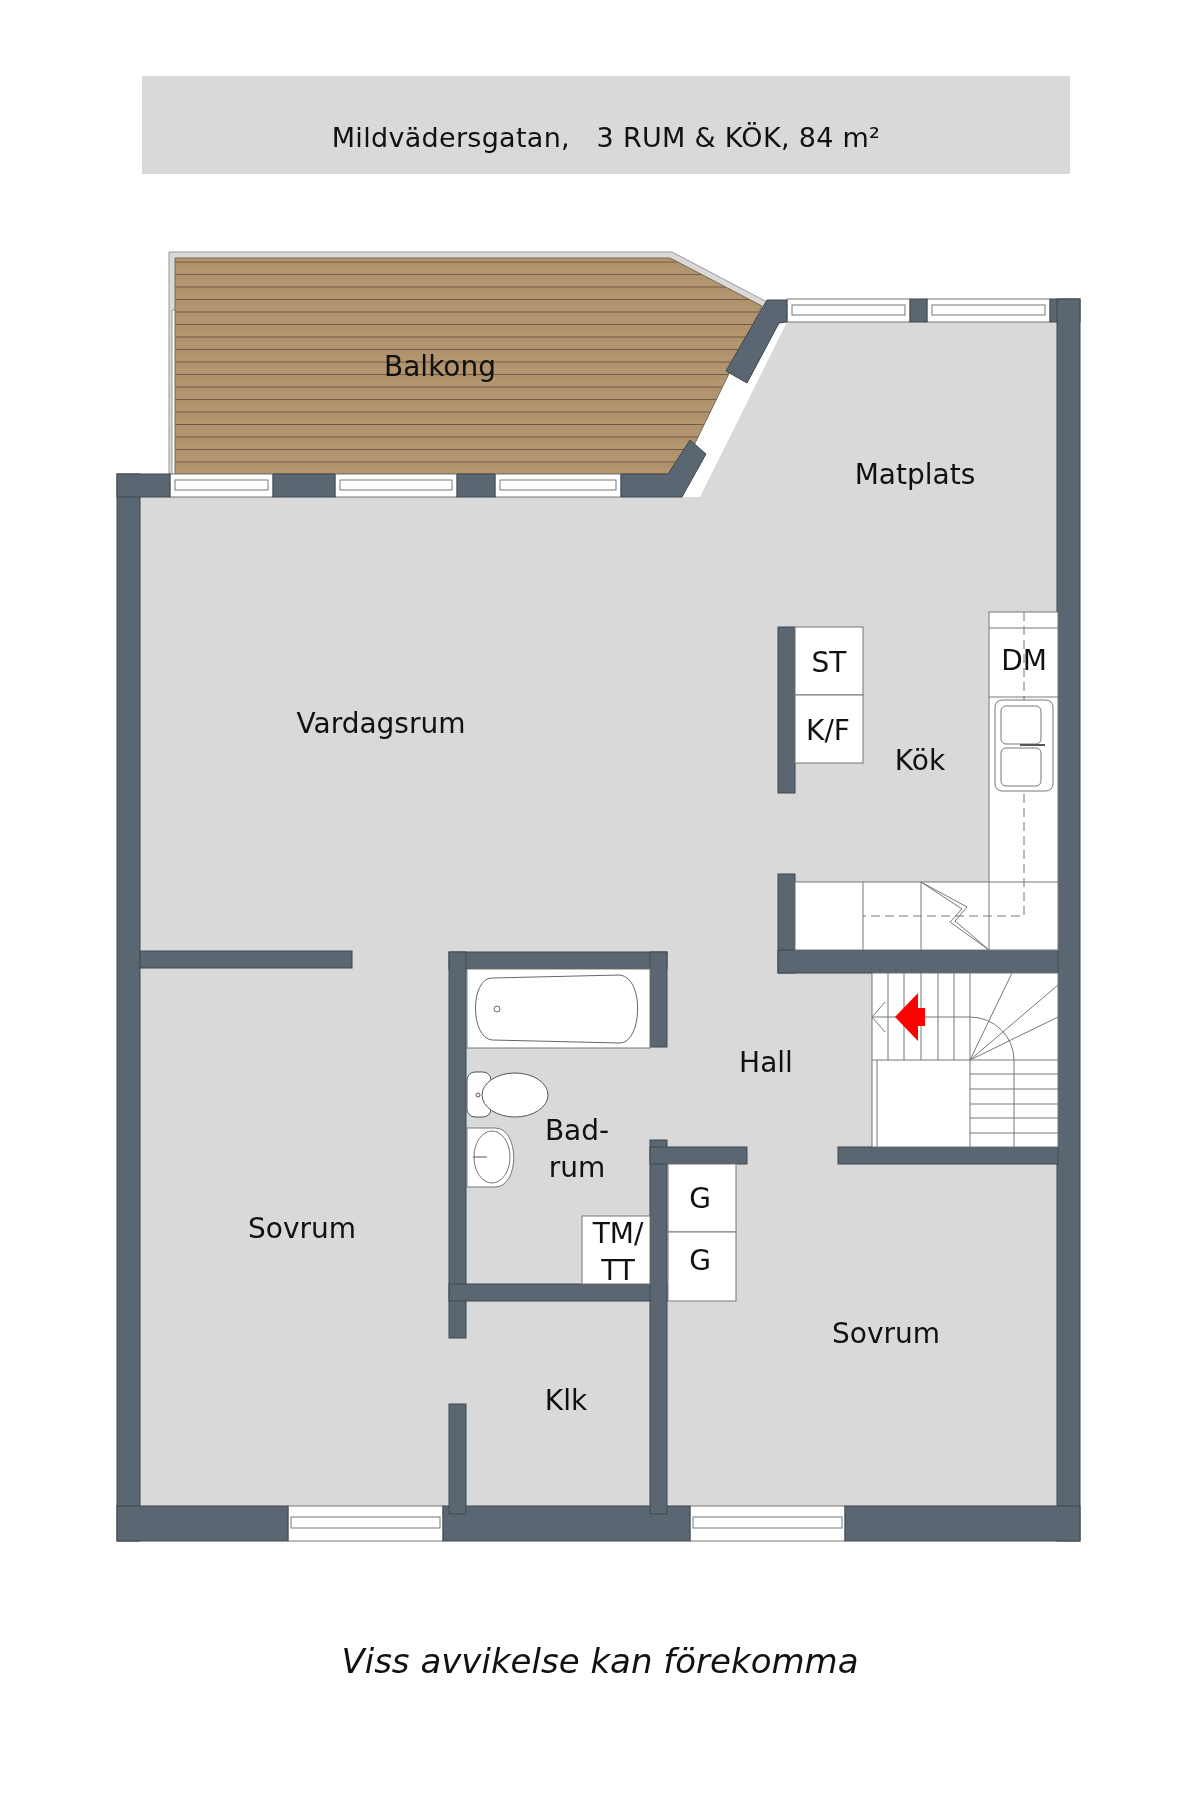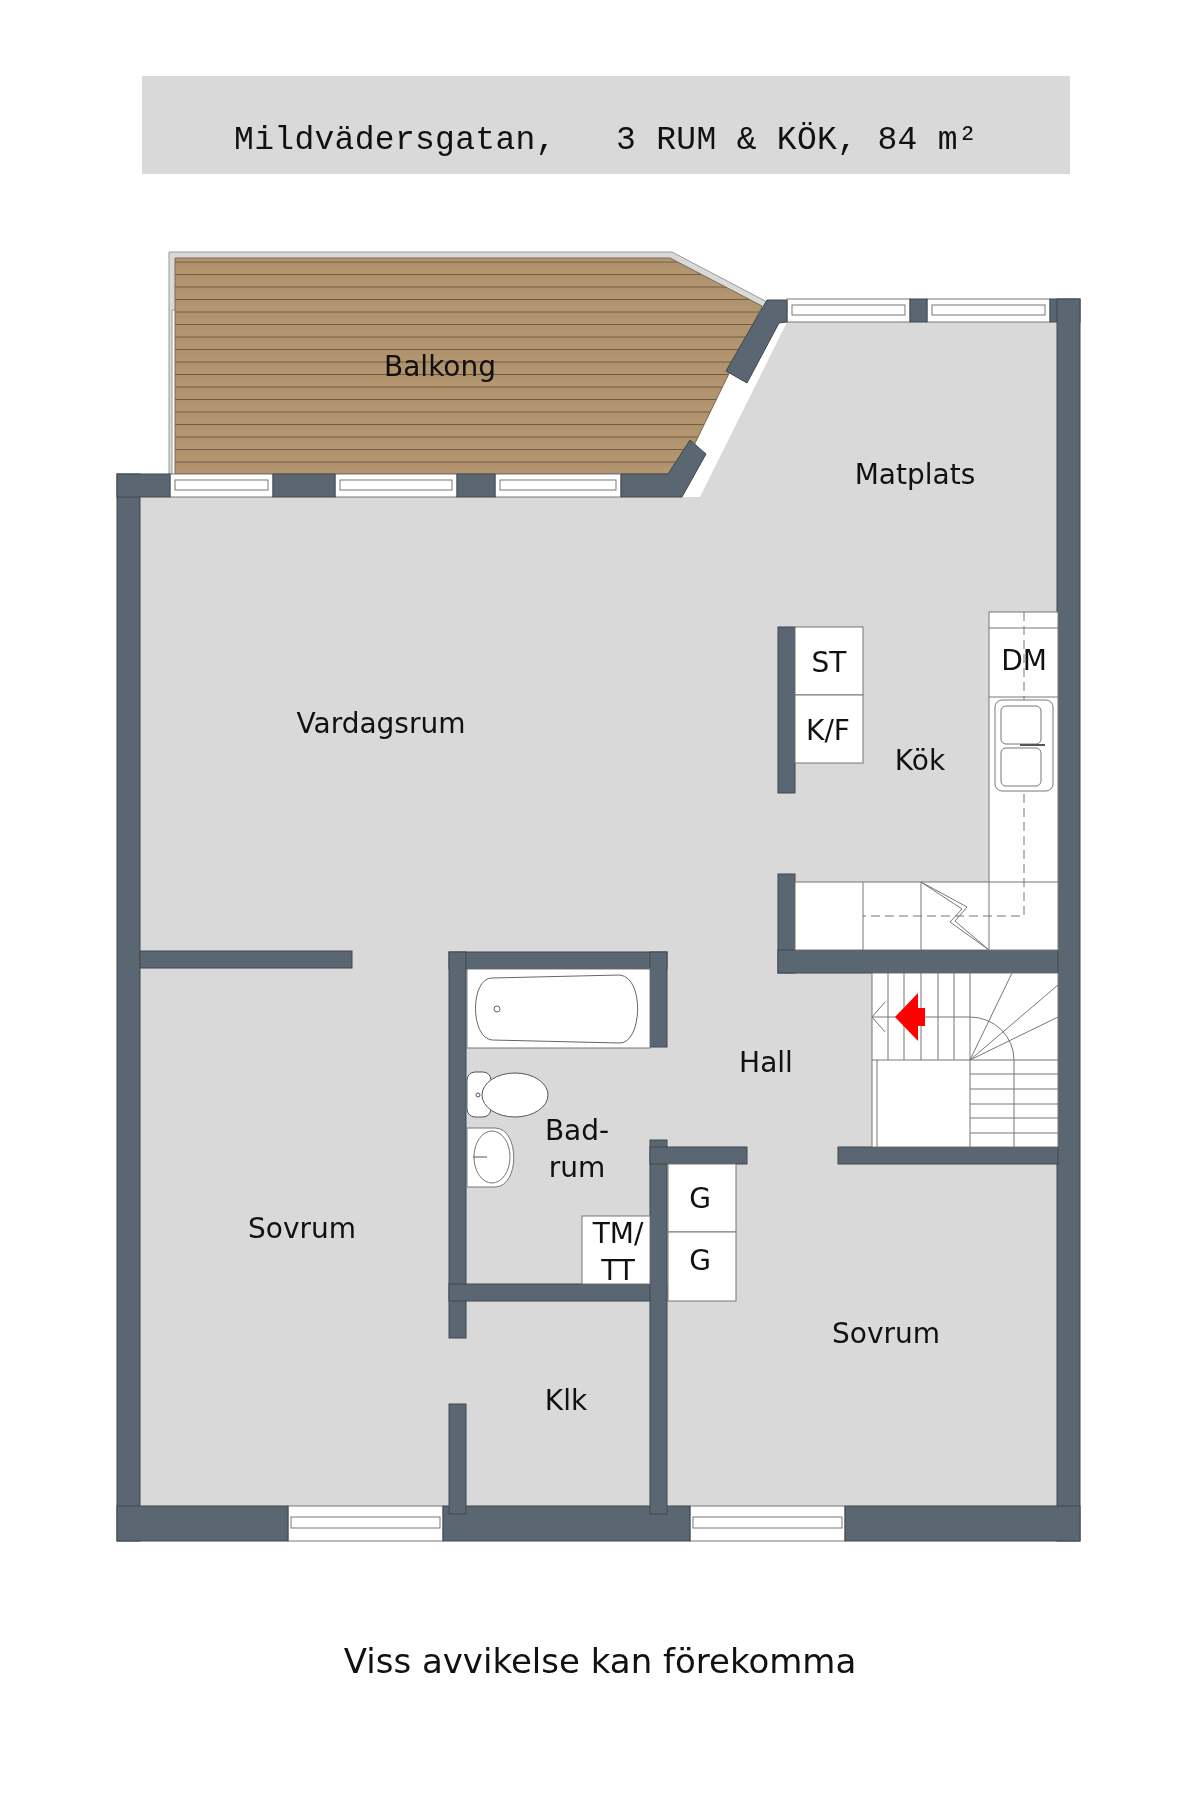--- a/index.html
+++ b/index.html
@@ -1,22 +1,22 @@
 <!DOCTYPE html>
 <html><head>
 <meta charset="utf-8">
 <style>
   html, body { margin: 0; padding: 0; background: #ffffff; }
   body { width: 1200px; height: 1800px; position: relative; overflow: hidden; font-family: "DejaVu Sans", sans-serif; }
   .title-bar { position: absolute; left: 142px; top: 76px; width: 928px; height: 98px; background: #d9d9d9; }
-  .title-text { position: absolute; left: 0; right: 0; top: 46px; text-align: center; font-size: 33px; color: #111; letter-spacing: 0.3px; white-space: pre; font-family: Liberation Mono, monospace; }
+  .title-text { position: absolute; left: 0; right: 0; top: 46px; text-align: center; font-size: 27px; color: #111; letter-spacing: 0.3px; white-space: pre; }
   svg.plan { position: absolute; left: 0; top: 0; }
   .lbl { font-family: "DejaVu Sans", sans-serif; fill: #111; font-size: 28px; text-anchor: middle; }
   .lbl-sm { font-family: "DejaVu Sans", sans-serif; fill: #111; font-size: 28px; text-anchor: middle; }
-  .footer { position: absolute; left: 0; right: 0; top: 1640px; text-align: center; font-size: 34px; color: #111; line-height: 42px; }
+  .footer { position: absolute; left: 0; right: 0; top: 1640px; text-align: center; font-size: 34px; color: #111; line-height: 42px; font-style: italic; }
   .footer div { white-space: nowrap; }
 </style>
 </head>
 <body>
 
 <div class="title-bar">
   <div class="title-text">Mildvädersgatan,   3 RUM &amp; KÖK, 84 m²</div>
 </div>
 
 <svg class="plan" width="1200" height="1800" viewBox="0 0 1200 1800">

